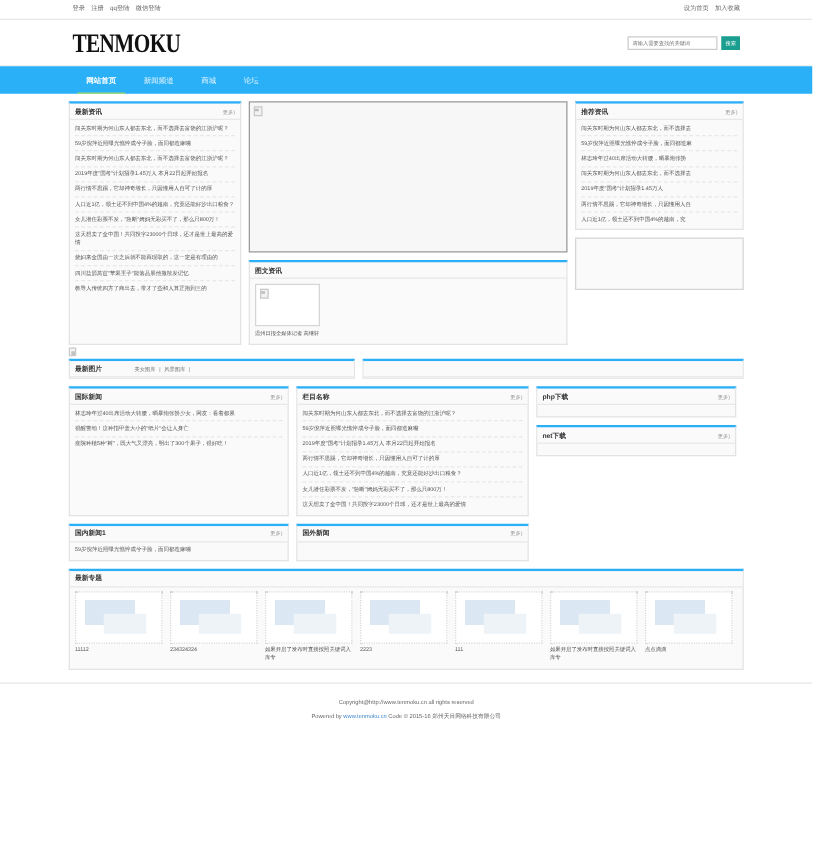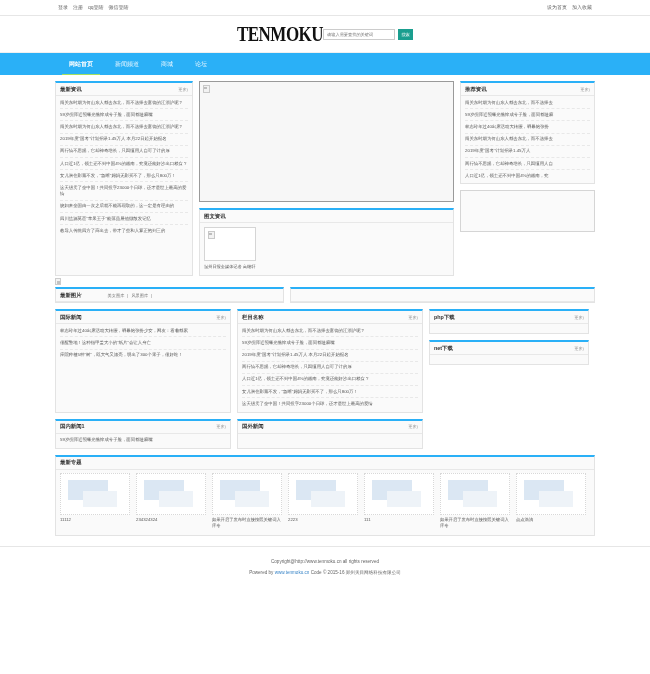--- a/index.html
+++ b/index.html
@@ -26,21 +26,21 @@
   }
   .topbar-left, .topbar-right { display: flex; gap: 5px; align-items: center; }
   .topbar a { color: #666; font-size: 5px; line-height: 7px; }
 
   
   .headband {
     height: 37px;
     background: #fff;
     display: flex;
     align-items: center;
-    justify-content: center;
+    justify-content: space-between;
     padding: 0 58px;
     border-bottom: 1px solid #f0f0f0;
   }
   .logo {
     font-family: "Liberation Serif", "DejaVu Serif", serif;
     font-weight: bold;
     font-size: 17px;
     letter-spacing: -0.5px;
     color: #111;
     line-height: 19px;

